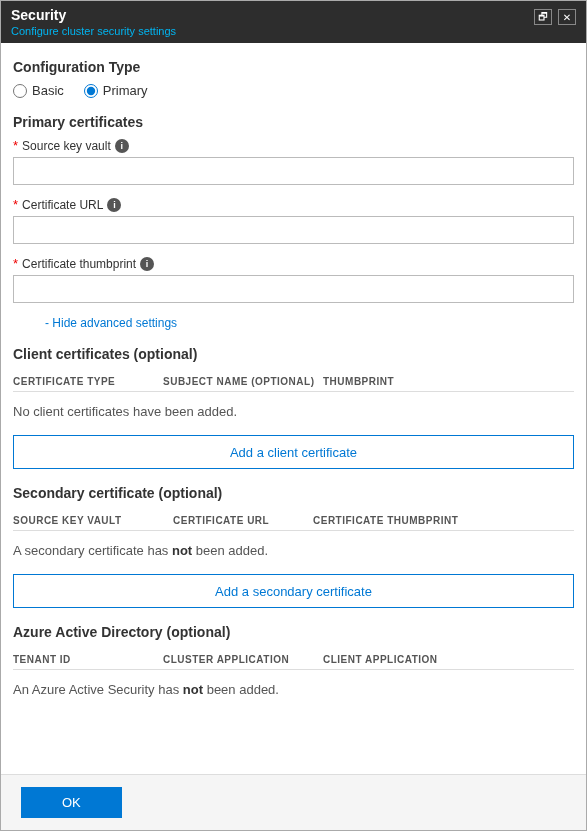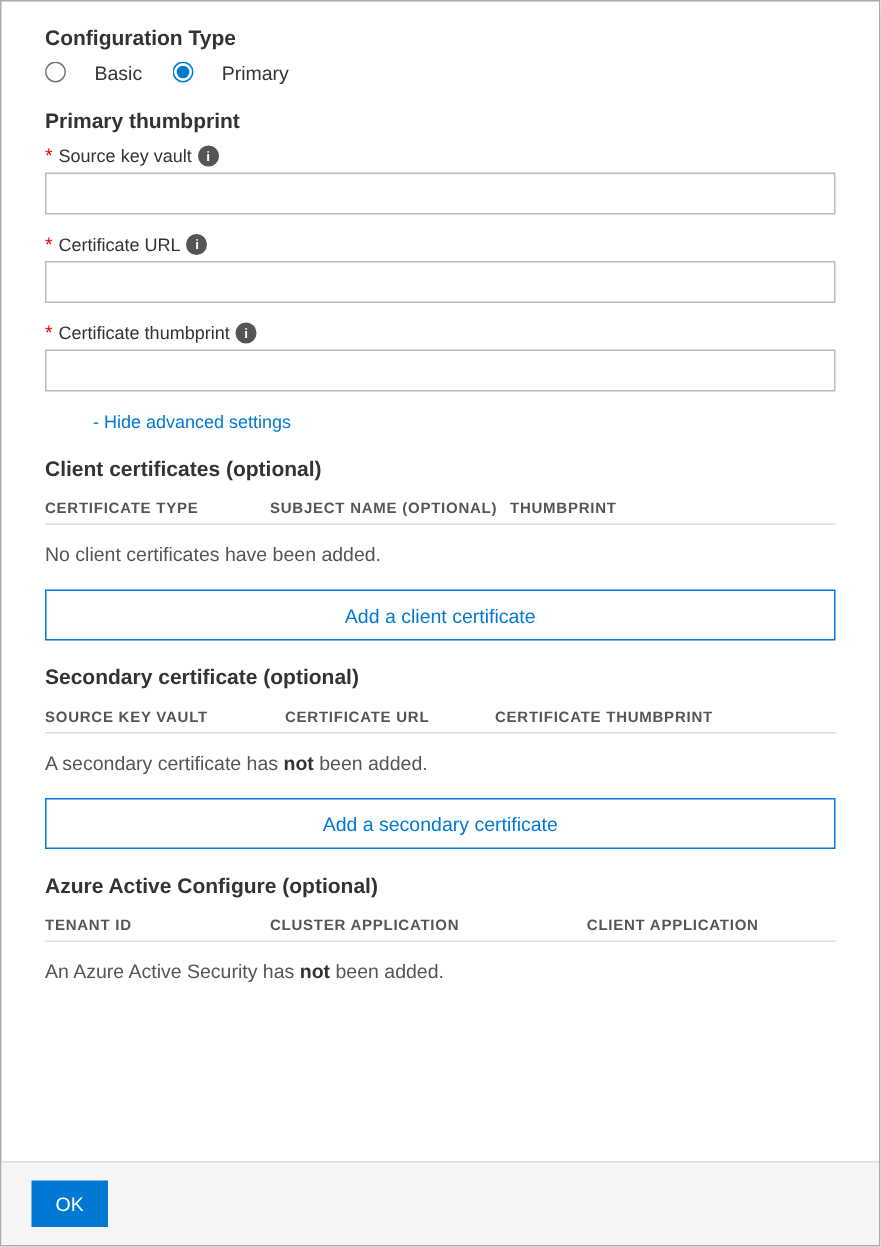--- a/index.html
+++ b/index.html
@@ -55,37 +55,37 @@
       font-size: 10px;
       cursor: pointer;
       display: flex;
       align-items: center;
       justify-content: center;
       padding: 0;
     }
     .content {
       flex: 1;
       overflow-y: auto;
-      padding: 16px 29px;
+      padding: 16px 12px;
     }
     .section-title {
       font-size: 14px;
       font-weight: 600;
       color: #333;
       margin-bottom: 8px;
     }
     .radio-group {
       display: flex;
       gap: 20px;
       margin-bottom: 16px;
     }
     .radio-label {
       display: flex;
-      align-items: flex-start;
-      gap: 19px;
+      align-items: center;
+      gap: 5px;
       font-size: 13px;
       color: #333;
       cursor: pointer;
     }
     .radio-label input[type="radio"] {
       accent-color: #0078d4;
       width: 14px;
       height: 14px;
     }
     .primary-cert-section {
@@ -160,21 +160,21 @@
       letter-spacing: 0.5px;
     }
     .th-source { flex: 0 0 160px; }
     .th-url { flex: 0 0 140px; }
     .th-thumbprint { flex: 1; }
     .th-type { flex: 0 0 150px; }
     .th-subject { flex: 0 0 160px; }
     .th-thumb { flex: 1; }
     .th-tenant { flex: 0 0 150px; }
     .th-cluster { flex: 0 0 160px; }
-    .th-client { flex: 1; text-align: center; }
+    .th-client { flex: 1; }
     .empty-message {
       font-size: 13px;
       color: #555;
       padding: 8px 0;
       margin-bottom: 8px;
     }
     .empty-message span.highlight { font-weight: 600; color: #333; }
     .add-button {
       width: 100%;
       height: 34px;
@@ -190,53 +190,63 @@
     .footer {
       padding: 12px 20px;
       border-top: 1px solid #ddd;
       background: #f5f5f5;
       flex-shrink: 0;
     }
     .ok-button {
       background: #0078d4;
       color: #fff;
       border: none;
-      padding: 8px 16px;
+      padding: 8px 41px;
       font-size: 13px;
       cursor: pointer;
       font-weight: 500;
     }
     ::-webkit-scrollbar { width: 8px; }
     ::-webkit-scrollbar-track { background: #f0f0f0; }
     ::-webkit-scrollbar-thumb { background: #bbb; }
   </style>
 </head>
 <body>
 
 <div class="window">
 
+  <div class="title-bar">
+    <div class="title-bar-left">
+      <div class="title-bar-title">Security</div>
+      <div class="title-bar-subtitle">Configure cluster security settings</div>
+    </div>
+    <div class="title-bar-controls">
+      <button class="title-btn">🗗</button>
+      <button class="title-btn">✕</button>
+    </div>
+  </div>
 
   <div class="content">
 
     <div class="field-group">
       <div class="section-title">Configuration Type</div>
       <div class="radio-group">
         <label class="radio-label">
           <input type="radio" name="config_type" style="">
           <span>Basic</span>
         </label>
         <label class="radio-label">
           <input type="radio" name="config_type" checked="" style="">
           <span>Primary</span>
         </label>
       </div>
     </div>
 
     <div class="primary-cert-section">
-      <div class="section-title">Primary thumbprint</div>
+      <div class="section-title">Primary certificates</div>
 
       
       <div class="field-group">
         <div class="field-label">
           <span class="required">*</span>
           <span>Source key vault</span>
           <span class="info-icon">i</span>
         </div>
         <input type="text" class="text-input" style="">
       </div>
@@ -287,21 +297,21 @@
       </div>
       <div class="empty-message">
         <span>A secondary certificate has</span>
         <span class="highlight"> not </span>
         <span>been added.</span>
       </div>
       <button class="add-button">Add a secondary certificate</button>
     </div>
 
     <div class="optional-section">
-      <div class="optional-title">Azure Active Configure (optional)</div>
+      <div class="optional-title">Azure Active Directory (optional)</div>
       <div class="table-header">
         <div class="th th-tenant">TENANT ID</div>
         <div class="th th-cluster">CLUSTER APPLICATION</div>
         <div class="th th-client">CLIENT APPLICATION</div>
       </div>
       <div class="empty-message">
         <span>An Azure Active Security has</span>
         <span class="highlight"> not </span>
         <span>been added.</span>
       </div>

